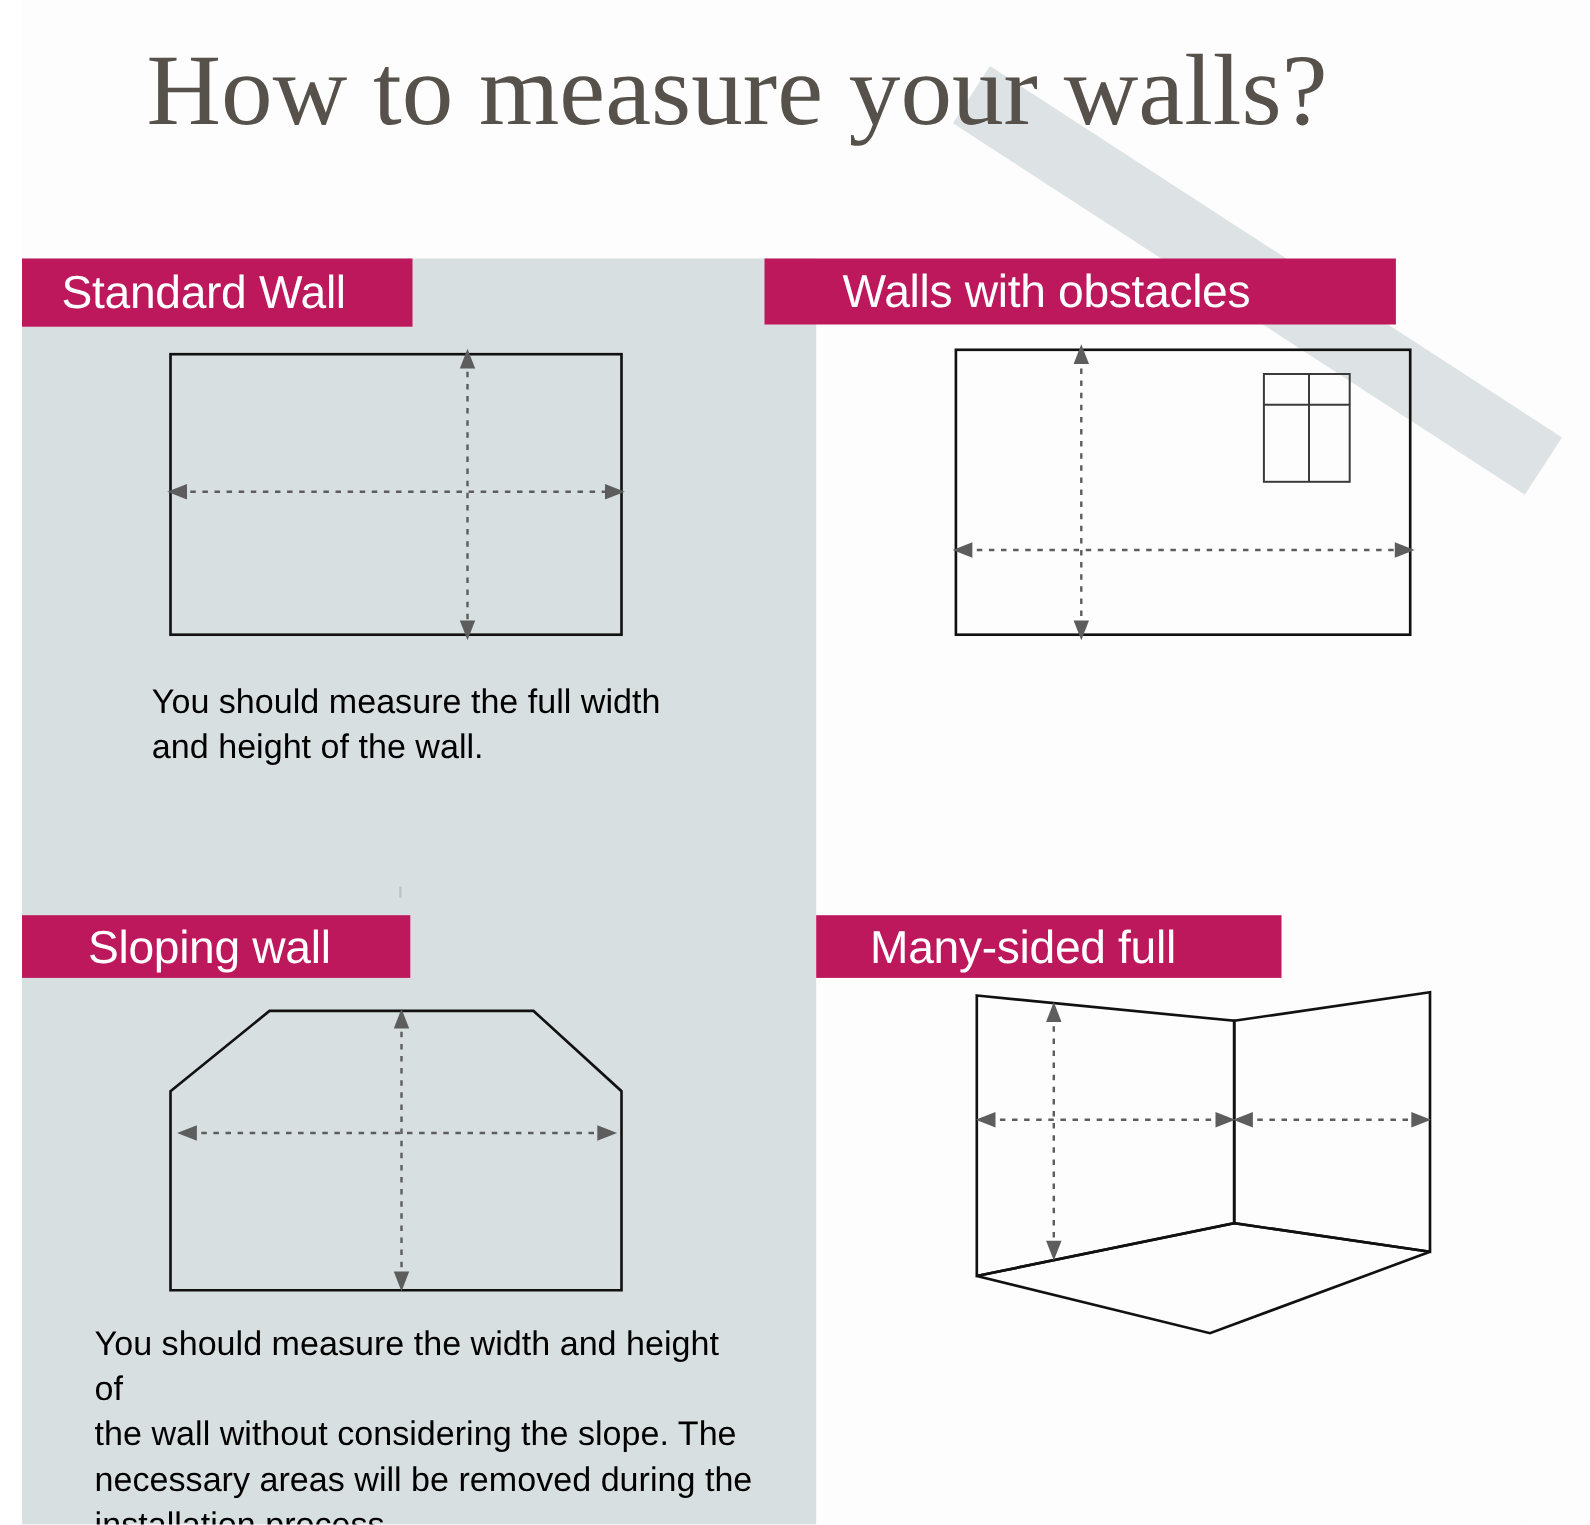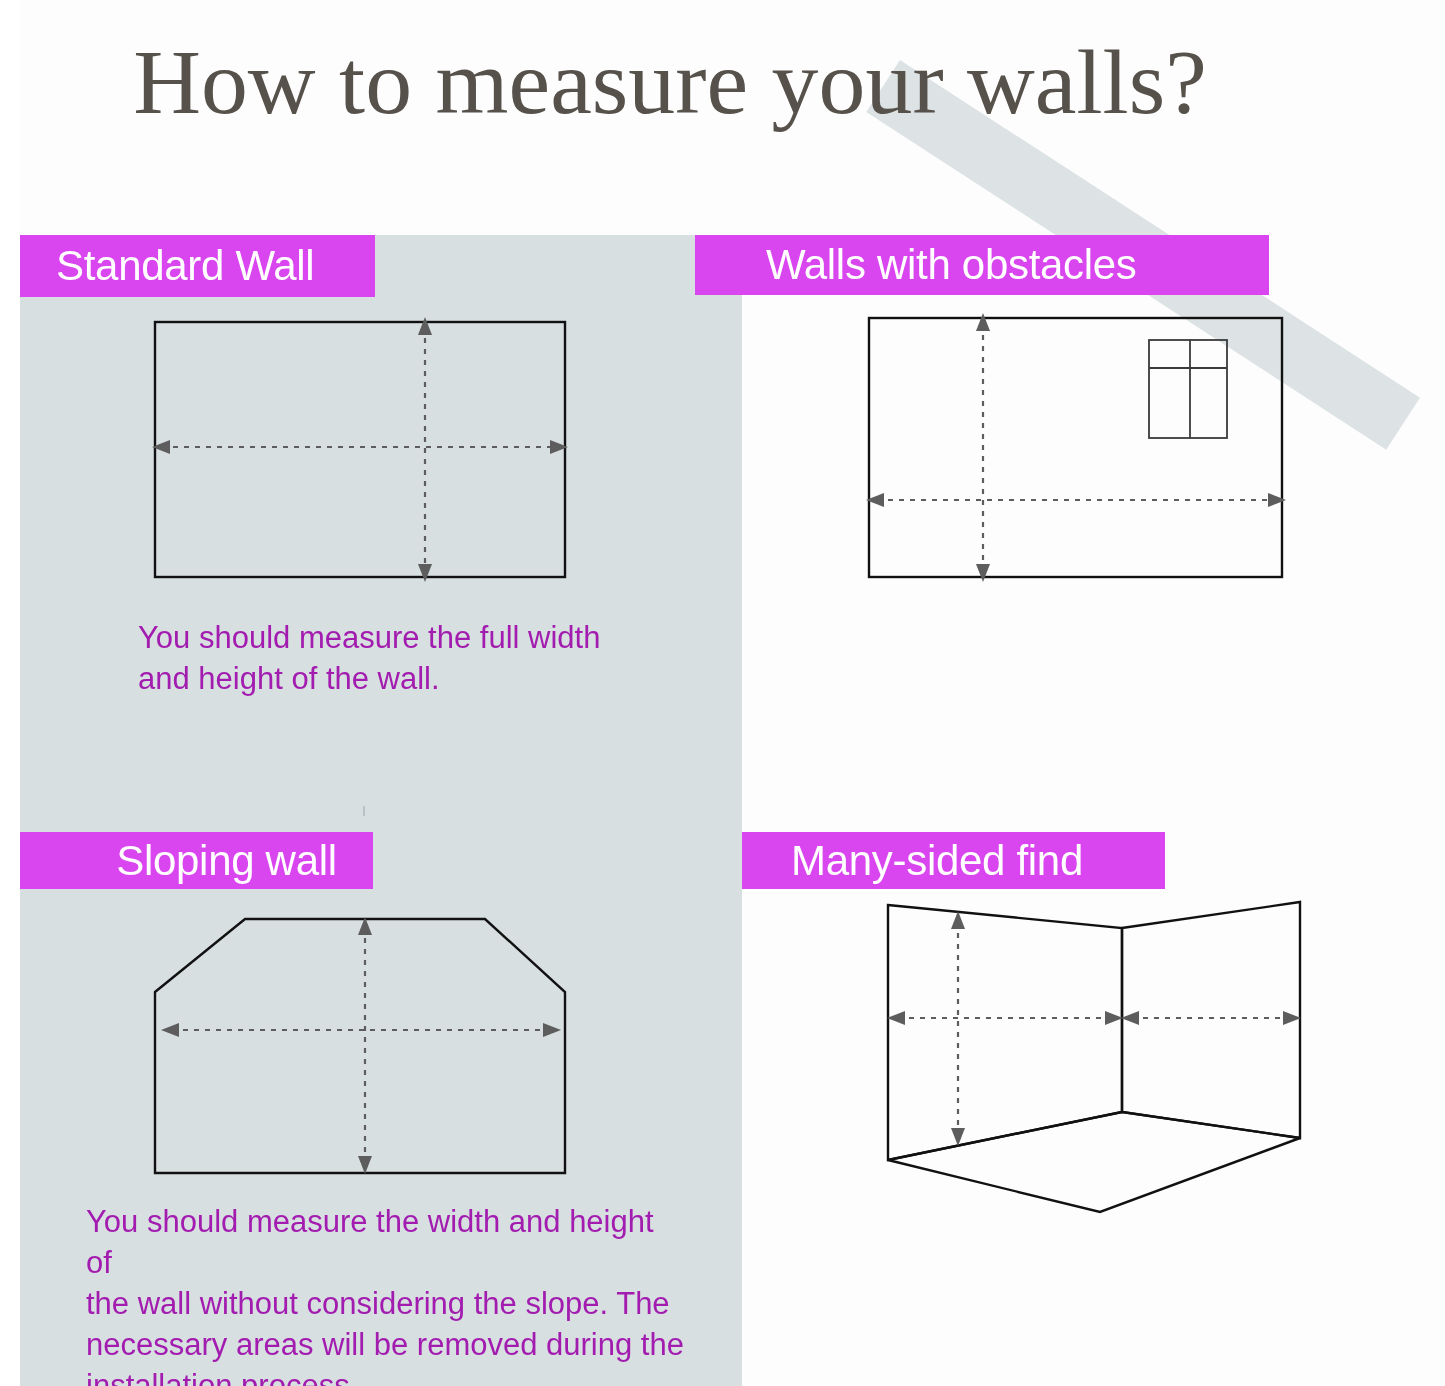--- a/index.html
+++ b/index.html
@@ -60,41 +60,41 @@
     left: 0;
     top: 235px;
     width: 722px;
     height: 1151px;
     background: #d8dfe1;
   }
 
   
   .hbar {
     position: absolute;
-    background: #d946ef;
+    background: #be185d;
     color: #ffffff;
     display: flex;
     align-items: center;
     box-sizing: border-box;
     font-family: "Liberation Sans", sans-serif;
     font-size: 42px;
     font-weight: 400;
     letter-spacing: -0.3px;
     white-space: nowrap;
   }
   .hbar.h-standard  { left: 0px;   top: 235px; width: 355px; height: 62px; padding-left: 36px; }
   .hbar.h-obstacles { left: 675px; top: 235px; width: 574px; height: 60px; padding-left: 71px; }
-  .hbar.h-sloping   { left: 0px;   top: 832px; width: 353px; height: 57px; padding-left: 60px; justify-content: center; }
+  .hbar.h-sloping   { left: 0px;   top: 832px; width: 353px; height: 57px; padding-left: 60px; }
   .hbar.h-many      { left: 722px; top: 832px; width: 423px; height: 57px; padding-left: 49px; }
 
   
   .para {
     position: absolute;
     font-family: "Liberation Sans", sans-serif;
-    color: #a21caf;
+    color: #000000;
     font-size: 31px;
     line-height: 1.32;
     white-space: pre-line;
   }
   .para.p-standard  { left: 118px; top: 618px;  width: 520px; }
   .para.p-obstacles { left: 782px; top: 614px;  width: 630px; }
   .para.p-sloping   { left: 66px;  top: 1202px; width: 600px; }
   .para.p-many      { left: 816px; top: 1210px; width: 610px; }
 
   
@@ -206,21 +206,21 @@
     <polygon class="arrow-head" points="31,135 49,128 49,142"></polygon>
     <polygon class="arrow-head" points="431,135 413,128 413,142"></polygon>
   </svg>
 
   <div class="para p-sloping">You should measure the width and height of
 the wall without considering the slope. The
 necessary areas will be removed during the
 installation process.</div>
 
   <div class="hbar h-many">
-    <span>Many-sided find</span>
+    <span>Many-sided full</span>
   </div>
 
   <svg class="diagram d-many" viewBox="0 0 480 330">
 
     <polygon class="shape-outline" points="28,15 262,38 262,222 28,270"></polygon>
 
     <polygon class="shape-outline" points="262,38 440,12 440,248 262,222"></polygon>
 
     <polygon class="shape-outline" points="28,270 262,222 440,248 240,322"></polygon>
 

